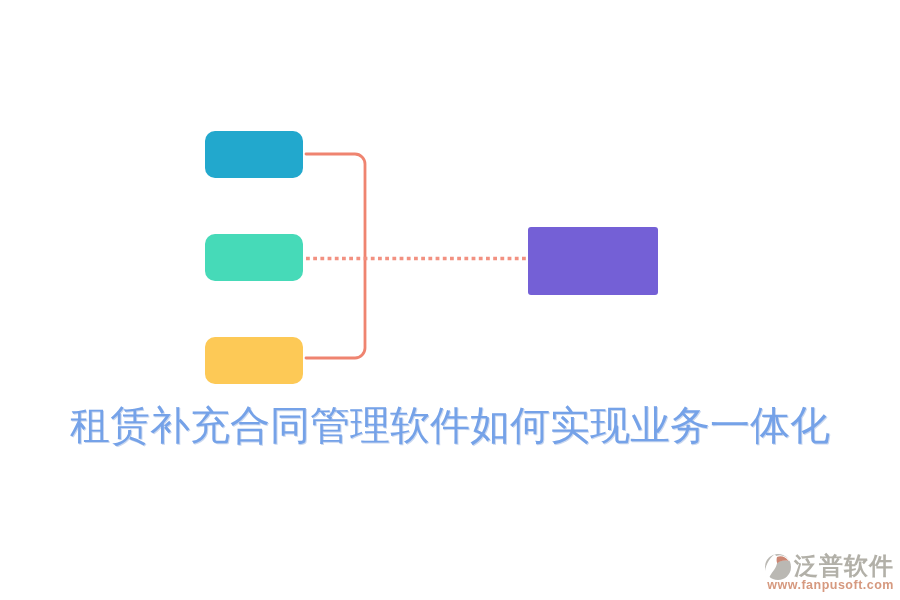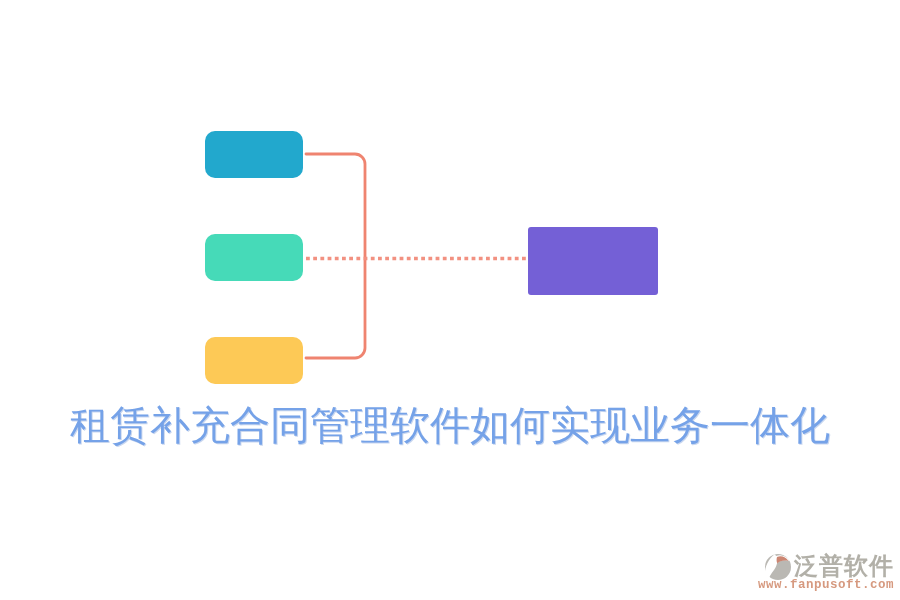--- a/index.html
+++ b/index.html
@@ -67,21 +67,21 @@
     font-size: 24px;
     line-height: 26px;
     font-weight: 700;
     font-family: "Liberation Sans", sans-serif;
     letter-spacing: 1px;
     white-space: nowrap;
   }
   .wm-url {
     margin-top: -2px;
     text-align: right;
-    font-family: Liberation Mono, monospace;
+    font-family: Liberation Sans, sans-serif;
     font-weight: 700;
     font-size: 12.5px;
     line-height: 13px;
     letter-spacing: 0.5px;
     white-space: nowrap;
   }
 </style>
 </head>
 <body>
 

